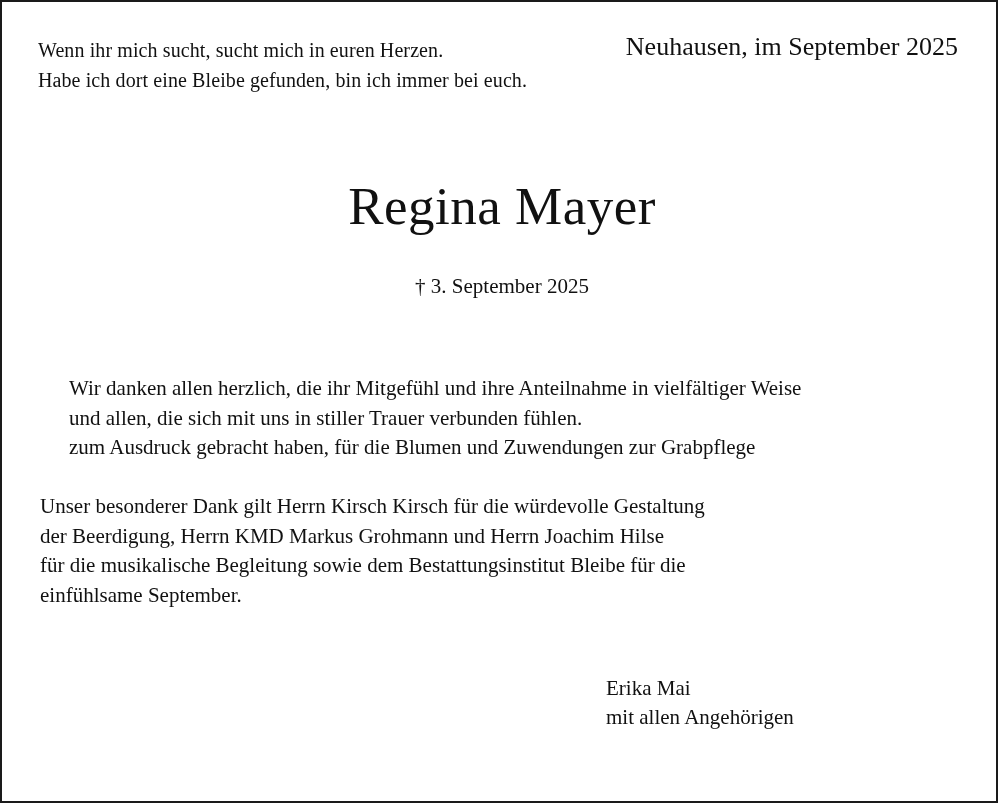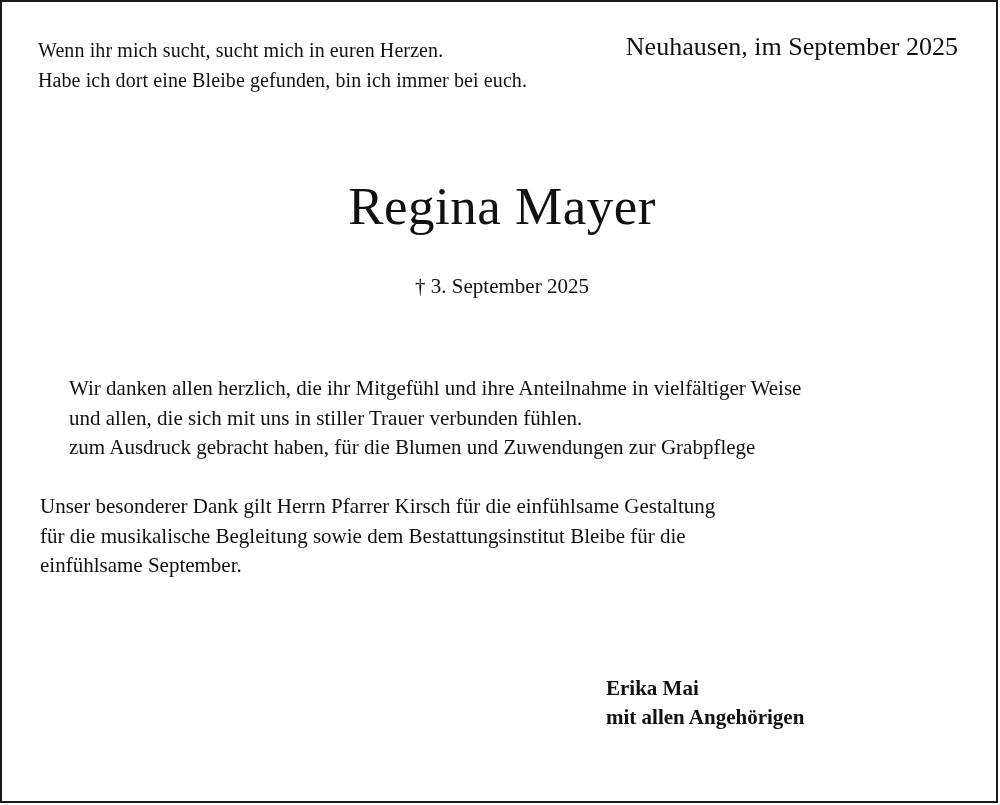--- a/index.html
+++ b/index.html
@@ -69,21 +69,21 @@
     .para div { white-space: nowrap; }
     .para1 { top: 372px; margin-left: 29px; }
     .para2 { top: 490px; }
     .signature {
       position: absolute;
       left: 604px;
       top: 672px;
       font-size: 21px;
       line-height: 29px;
     }
-    .signature div { white-space: nowrap; font-weight: bold; }
+    .signature div { white-space: nowrap; }
   </style>
 </head>
 <body>
 
 <div class="frame">
 
   <div class="motto">
     <div>Wenn ihr mich sucht, sucht mich in euren Herzen.</div>
     <div>Habe ich dort eine Bleibe gefunden, bin ich immer bei euch.</div>
   </div>
@@ -94,21 +94,22 @@
 
   <div class="death-date">† 3. September 2025</div>
 
   <div class="para para1">
     <div>Wir danken allen herzlich, die ihr Mitgefühl und ihre Anteilnahme in vielfältiger Weise</div>
     <div>und allen, die sich mit uns in stiller Trauer verbunden fühlen.</div>
     <div>zum Ausdruck gebracht haben, für die Blumen und Zuwendungen zur Grabpflege</div>
   </div>
 
   <div class="para para2">
-    <div>Unser besonderer Dank gilt Herrn Pfarrer Kirsch für die einfühlsame Gestaltung</div>
+    <div>Unser besonderer Dank gilt Herrn Kirsch Kirsch für die würdevolle Gestaltung</div>
+    <div>der Beerdigung, Herrn KMD Markus Grohmann und Herrn Joachim Hilse</div>
     <div>für die musikalische Begleitung sowie dem Bestattungsinstitut Bleibe für die</div>
     <div>einfühlsame September.</div>
   </div>
 
   <div class="signature">
     <div>Erika Mai</div>
     <div>mit allen Angehörigen</div>
   </div>
 
 </div>

